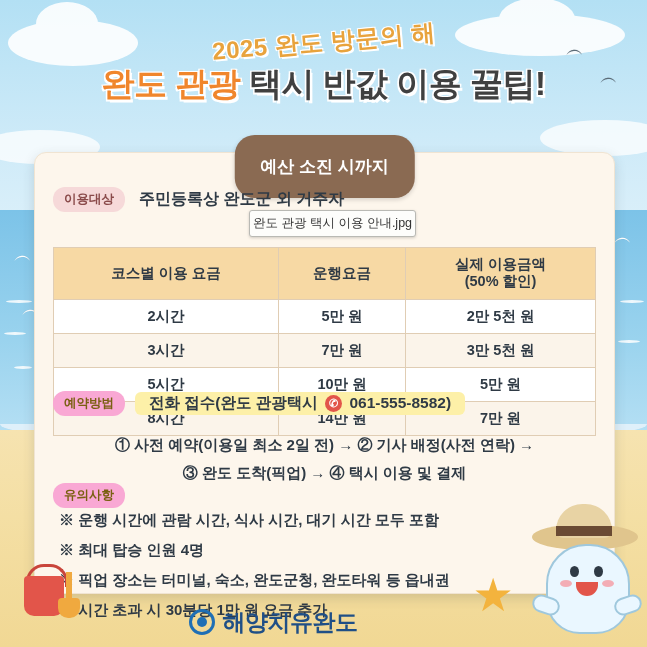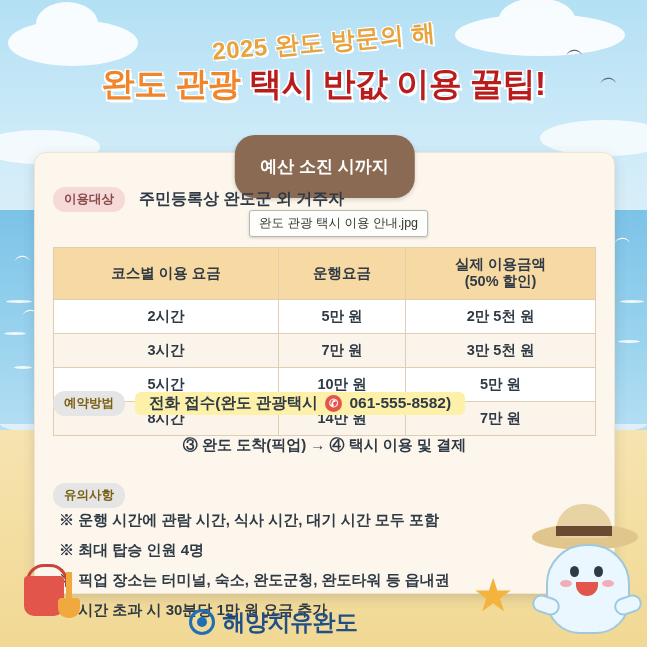--- a/index.html
+++ b/index.html
@@ -45,21 +45,21 @@
     font-size:24px; font-weight:bold; color:#e8a33d;
     transform:rotate(-5deg); letter-spacing:.5px;
     text-shadow:2px 2px 0 #ffffff, -1px -1px 0 #fff, 1px -1px 0 #fff, -1px 1px 0 #fff;
     display:inline-block;
   }
   .maintitle {
     margin-top:4px; font-size:33px; font-weight:bold; letter-spacing:-.5px;
     text-shadow:2.5px 2.5px 0 #ffffff, -1.5px -1.5px 0 #fff, 1.5px -1.5px 0 #fff, -1.5px 1.5px 0 #fff;
   }
   .maintitle .or { color:#f0862c; }
-  .maintitle .bl { color:#b91c1c; }
+  .maintitle .bl { color:#404040; }
 
   
   .card {
     position:absolute; left:34px; top:152px; width:579px; height:440px;
     background:#fdf6ec; border-radius:12px;
     box-shadow:0 4px 12px rgba(60,70,80,.18);
     border:1px solid #f0e4d2;
   }
   .ribbon {
     position:absolute; left:50%; transform:translateX(-50%); top:-18px;
@@ -67,30 +67,30 @@
     padding:20px 26px; border-radius:20px; white-space:nowrap;
     box-shadow:0 2px 4px rgba(0,0,0,.15);
   }
 
   .row { display:flex; align-items:center; gap:14px; margin:0 0 6px 18px; }
   .tag {
     background:#f6d9d9; color:#8a4a4a; font-size:12.5px; font-weight:bold;
     border-radius:12px; padding:4px 11px; white-space:nowrap;
   }
   .tag.pink2 { background:#f7dcc9; color:#8a5830; }
-  .tag.yellow { background:#e5e5e5; color:#7a6012; }
+  .tag.yellow { background:#f9a8d4; color:#7a6012; }
   .rowtext { font-size:16px; font-weight:bold; color:#2f3a45; }
 
   .info-block { position:absolute; left:0; top:34px; width:100%; }
 
   
   .file-chip {
     position:absolute; left:249px; top:210px;
     background:#fdfdfb; border:1px solid #b9b9b4;
-    font-size:12.5px; color:#333; padding:4px 9px; border-radius:3px;
+    font-size:12.5px; color:#333; padding:4px 3px; border-radius:3px;
     box-shadow:0 1px 3px rgba(0,0,0,.18); white-space:nowrap;
   }
 
   
   table.rates {
     position:absolute; left:18px; top:94px; width:543px;
     border-collapse:collapse; background:#fff;
   }
   table.rates th, table.rates td {
     border:1px solid #e0cdb4; text-align:center;
@@ -270,20 +270,21 @@
   <div class="resv">
     <span class="tag yellow">예약방법</span>
     <span class="resv-box">
       <span>전화 접수(완도 관광택시</span>
       <span class="phone-icon">✆</span>
       <span>061-555-8582)</span>
     </span>
   </div>
 
   <div class="steps">
+    <div>① 사전 예약(이용일 최소 2일 전) → ② 기사 배정(사전 연락) →</div>
     <div>③ 완도 도착(픽업) → ④ 택시 이용 및 결제</div>
   </div>
 
   <span class="tag yellow notes-tag">유의사항</span>
   <div class="notes">
     <div>※ 운행 시간에 관람 시간, 식사 시간, 대기 시간 모두 포함</div>
     <div>※ 최대 탑승 인원 4명</div>
     <div>※ 픽업 장소는 터미널, 숙소, 완도군청, 완도타워 등 읍내권</div>
     <div>※ 시간 초과 시 30분당 1만 원 요금 추가</div>
   </div>

